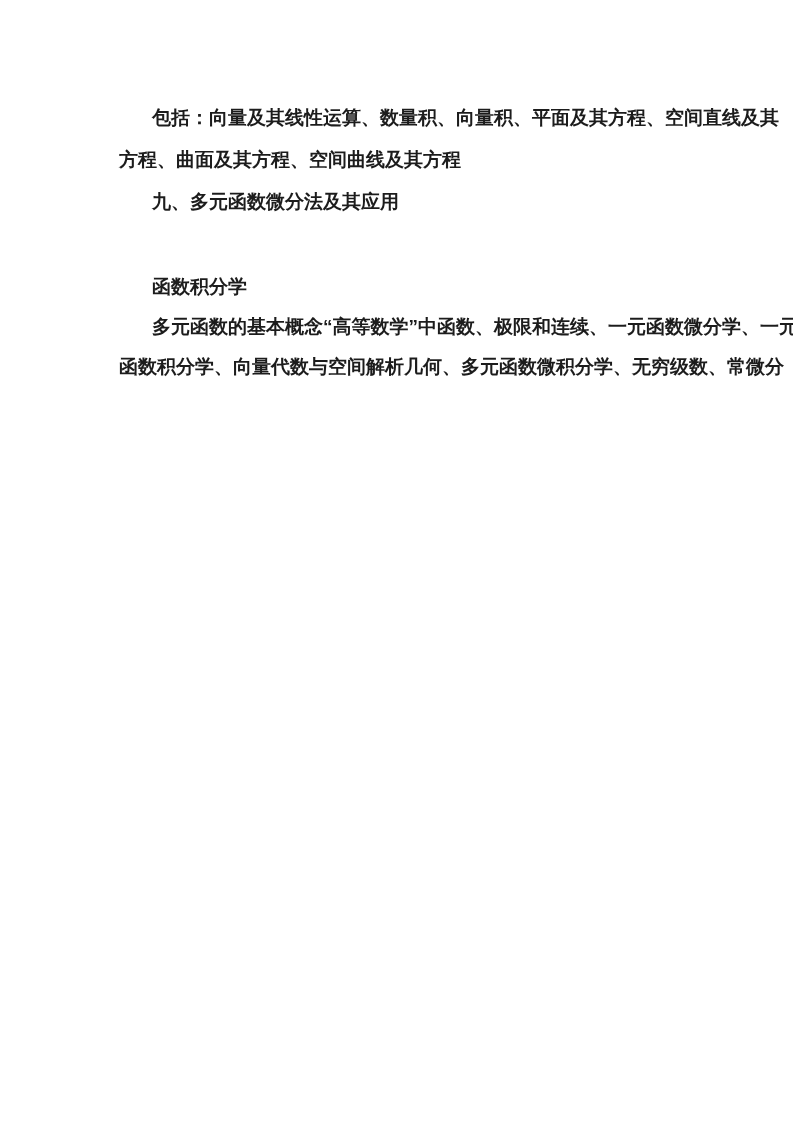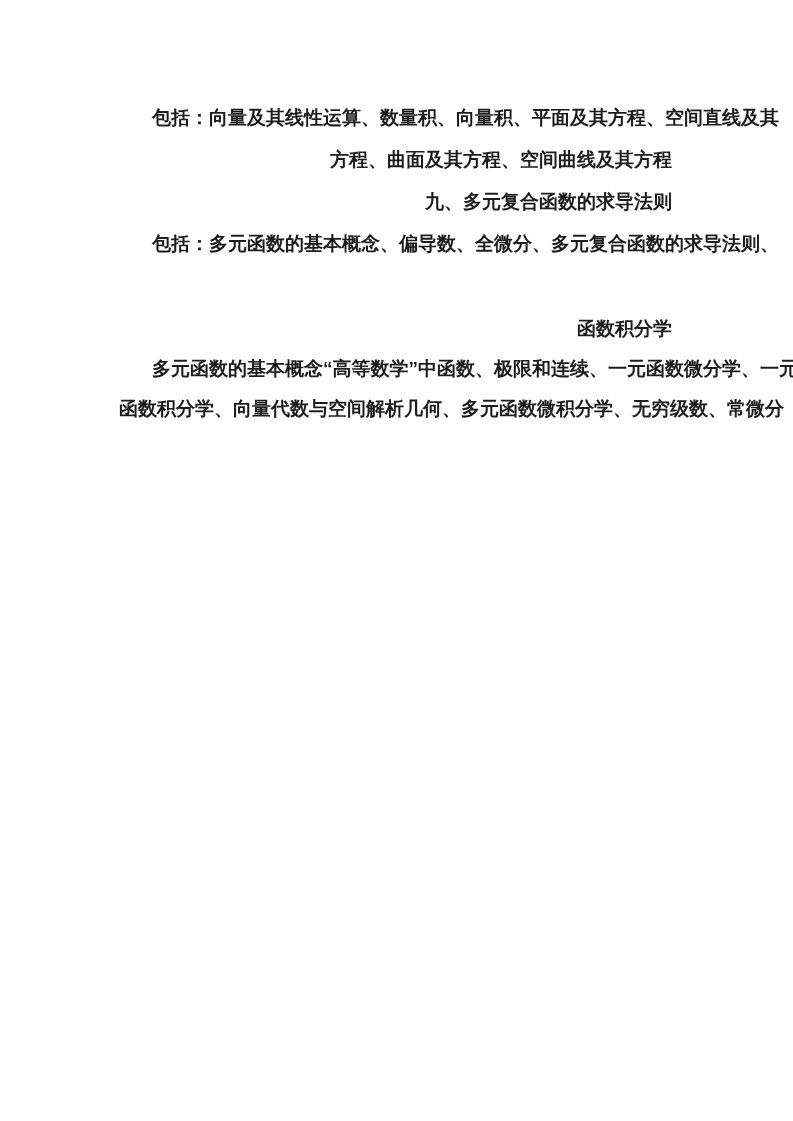--- a/index.html
+++ b/index.html
@@ -21,21 +21,21 @@
     top: 97px;
     width: 553px;
     color: #1c1c1c;
     font-size: 19px;
     font-weight: 700;
     letter-spacing: 0;
   }
   .line {
     display: block;
     white-space: nowrap;
-    text-align: right;
+    text-align: left;
   }
   .sec1 .line { line-height: 42px; }
   .sec2 .line { line-height: 40px; }
   .indent { text-indent: 33px; }
   .fill {
     text-align: justify;
     text-align-last: justify;
   }
   .spacer {
     height: 44px;
@@ -46,25 +46,24 @@
 
 <div class="page">
   <div class="content">
 
     <div class="para sec1">
       <div class="line indent fill">包括：向量及其线性运算、数量积、向量积、平面及其方程、空间直线及其</div>
       <div class="line">方程、曲面及其方程、空间曲线及其方程</div>
     </div>
 
     <div class="para sec1">
-      <div class="line indent">九、多元复合函数的求导法则</div>
+      <div class="line indent">九、多元函数微分法及其应用</div>
     </div>
 
     <div class="para sec1">
-      <div class="line indent fill">包括：多元函数的基本概念、偏导数、全微分、多元复合函数的求导法则、</div>
     </div>
 
     <div class="spacer"></div>
 
     <div class="para sec2">
       <div class="line indent">函数积分学</div>
     </div>
 
     <div class="para sec2">
       <div class="line indent fill">多元函数的基本概念“高等数学”中函数、极限和连续、一元函数微分学、一元</div>

